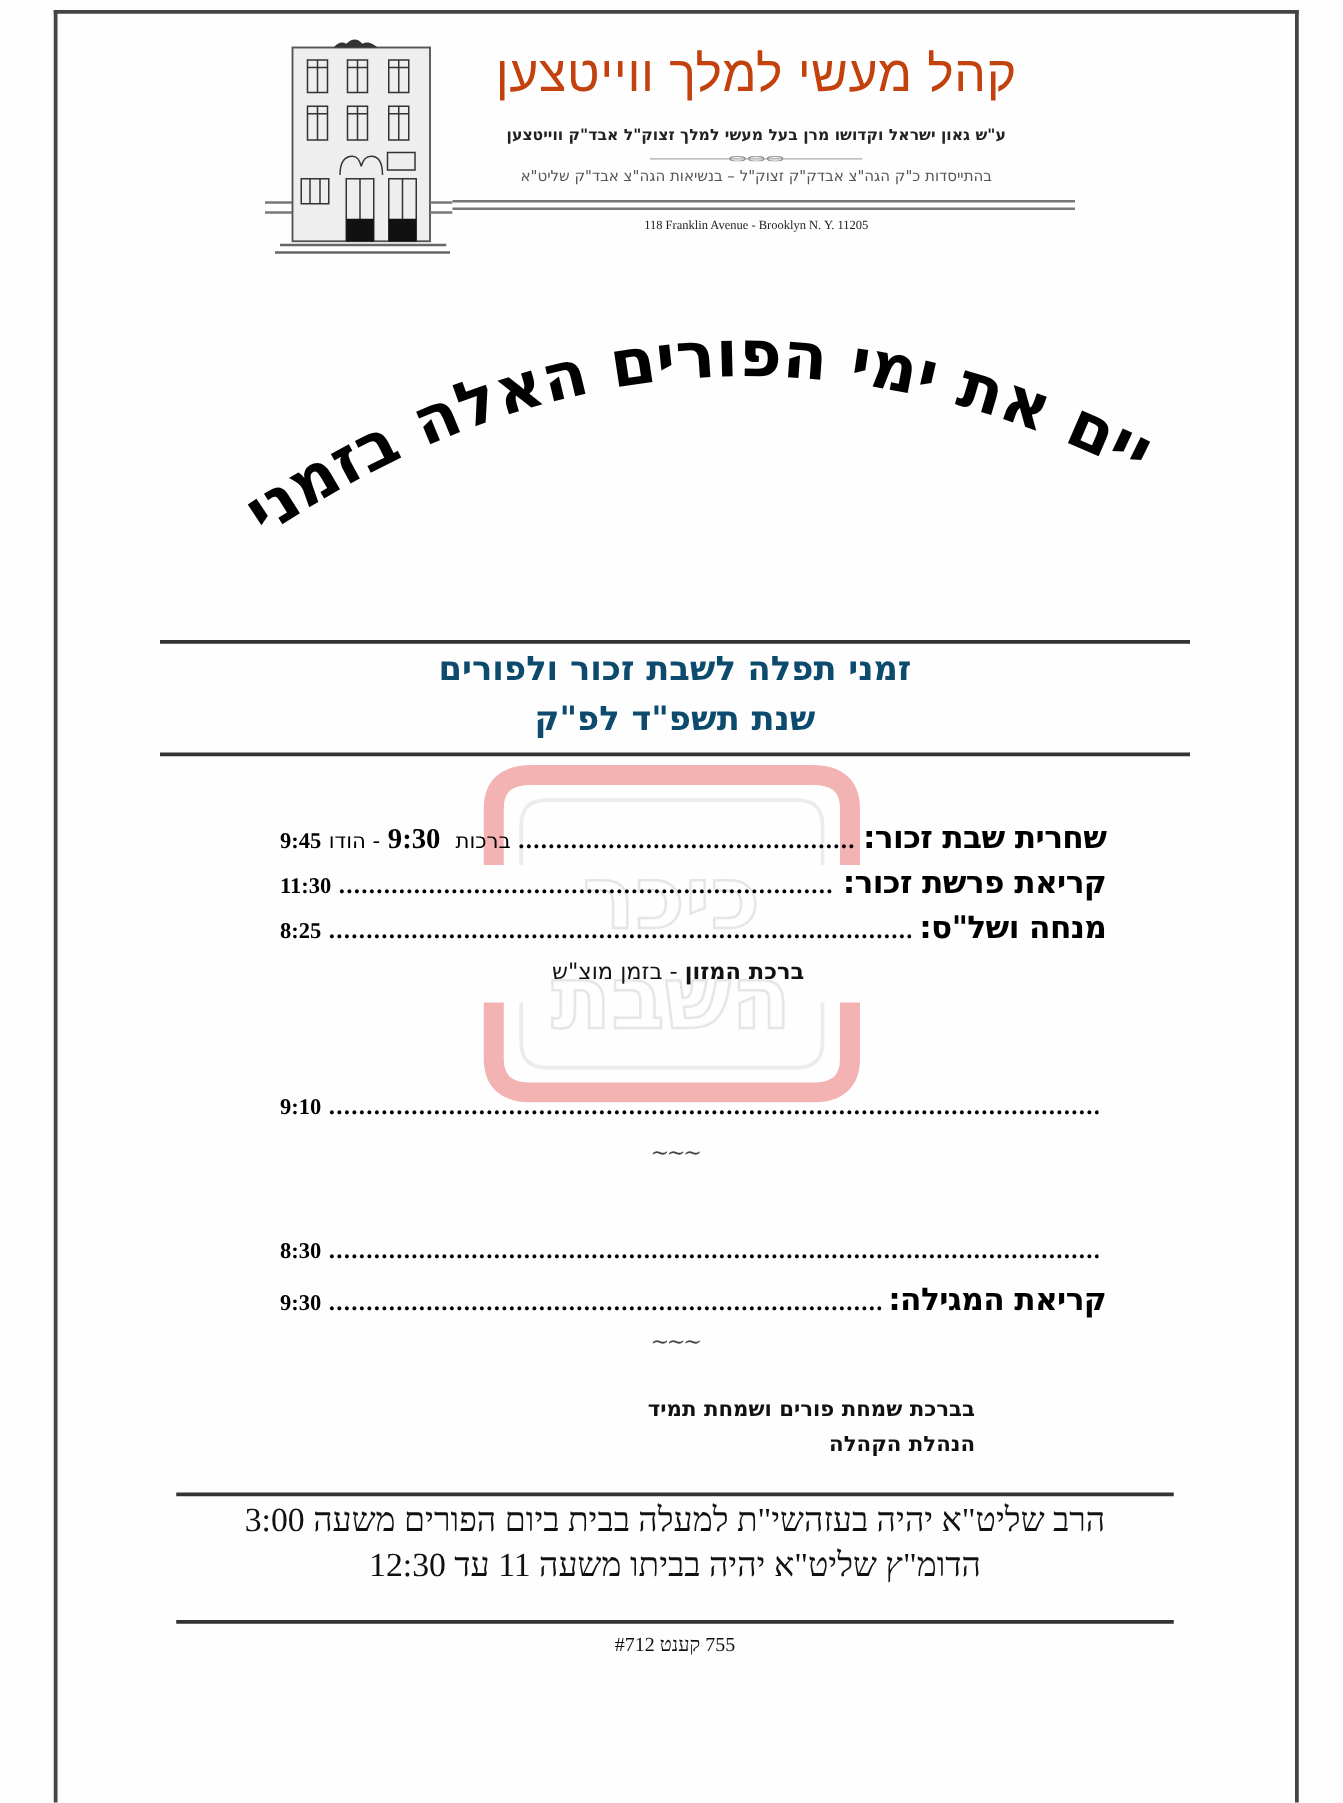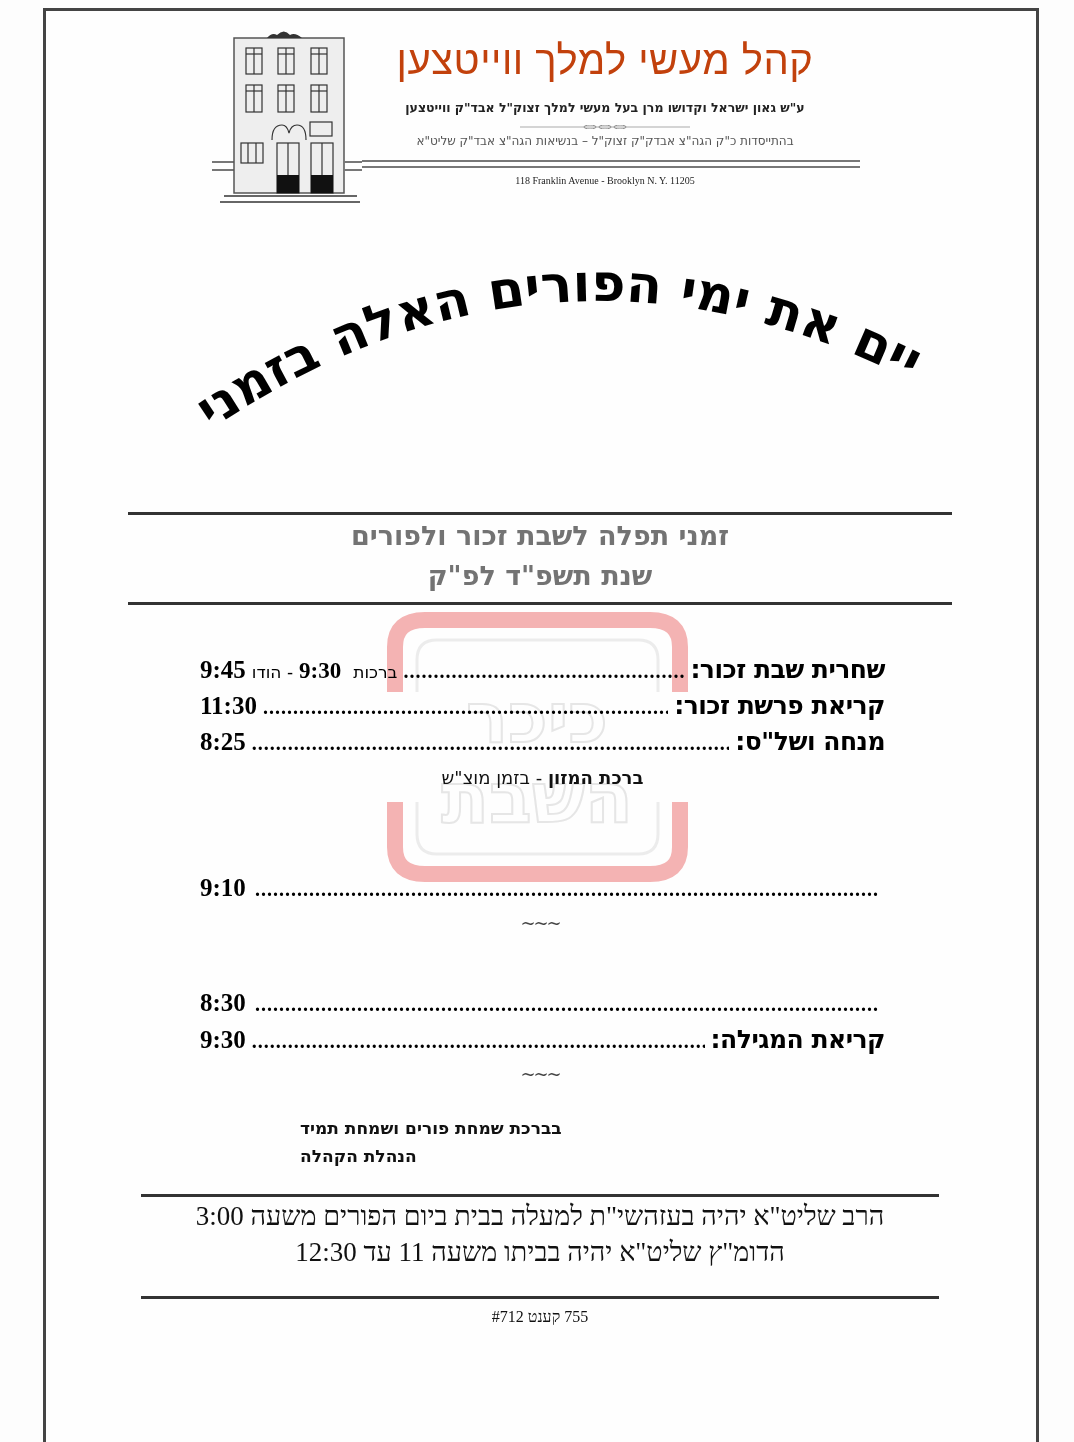--- a/index.html
+++ b/index.html
@@ -35,44 +35,44 @@
   .address {
     position: absolute; left: 395px; top: 175px; width: 420px; text-align: center;
     font-family: "Liberation Serif", serif; font-size: 10px; color: #222;
   }
   
   .arc { position: absolute; left: 150px; top: 220px; width: 800px; height: 260px; }
   
   .rule { position: absolute; height: 3px; background: #333; }
   .sec-title {
     position: absolute; left: 128px; width: 824px; text-align: center; direction: rtl;
-    font-family: "DejaVu Sans", sans-serif; font-weight: bold; font-size: 27px; color: #737373;
+    font-family: "DejaVu Sans", sans-serif; font-weight: bold; font-size: 27px; color: #0c4a6e;
   }
   
   .wm { position: absolute; left: 385px; top: 612px; width: 305px; height: 270px; pointer-events: none; }
   
   .row {
     position: absolute; left: 200px; width: 685px; height: 34px;
     display: flex; direction: rtl; align-items: baseline;
     font-family: "Liberation Serif", serif; color: #000;
   }
   .row .label { font-weight: bold; font-size: 25px; white-space: nowrap; font-family: "DejaVu Sans", sans-serif; letter-spacing: -0.5px; }
   .row .dots {
     flex: 1; overflow: hidden; white-space: nowrap; font-size: 20px; font-weight: bold;
     margin: 0 6px; letter-spacing: 1px; direction: ltr; text-align: right;
   }
-  .row .time { font-weight: bold; font-size: 25px; white-space: nowrap; direction: ltr; }
+  .row .time { font-weight: bold; font-size: 18px; white-space: nowrap; direction: ltr; margin-left: 24px; }
   .row .note { font-size: 17px; white-space: nowrap; margin-left: 6px; font-family: "DejaVu Sans", sans-serif; }
   .row .note-time { font-weight: bold; font-size: 23px; margin: 0 6px; direction: ltr; }
   .center-line {
     position: absolute; left: 200px; width: 685px; text-align: center; direction: rtl;
   }
   .tilde { position: absolute; left: 500px; width: 80px; text-align: center; font-size: 18px; color: #444; letter-spacing: -2px; }
   .blessing {
-    position: absolute; left: 300px; width: 480px; text-align: left; direction: rtl;
+    position: absolute; left: 300px; width: 480px; text-align: right; direction: rtl;
     font-family: "DejaVu Sans", sans-serif; font-weight: bold; font-size: 17px; line-height: 28px;
   }
   .notice {
     position: absolute; left: 141px; width: 798px; text-align: center; direction: rtl;
     font-family: "Liberation Serif", serif; font-size: 27px; line-height: 36px;
   }
   .phone {
     position: absolute; left: 141px; width: 798px; text-align: center; direction: rtl;
     font-family: "Liberation Serif", serif; font-size: 16px;
   }

